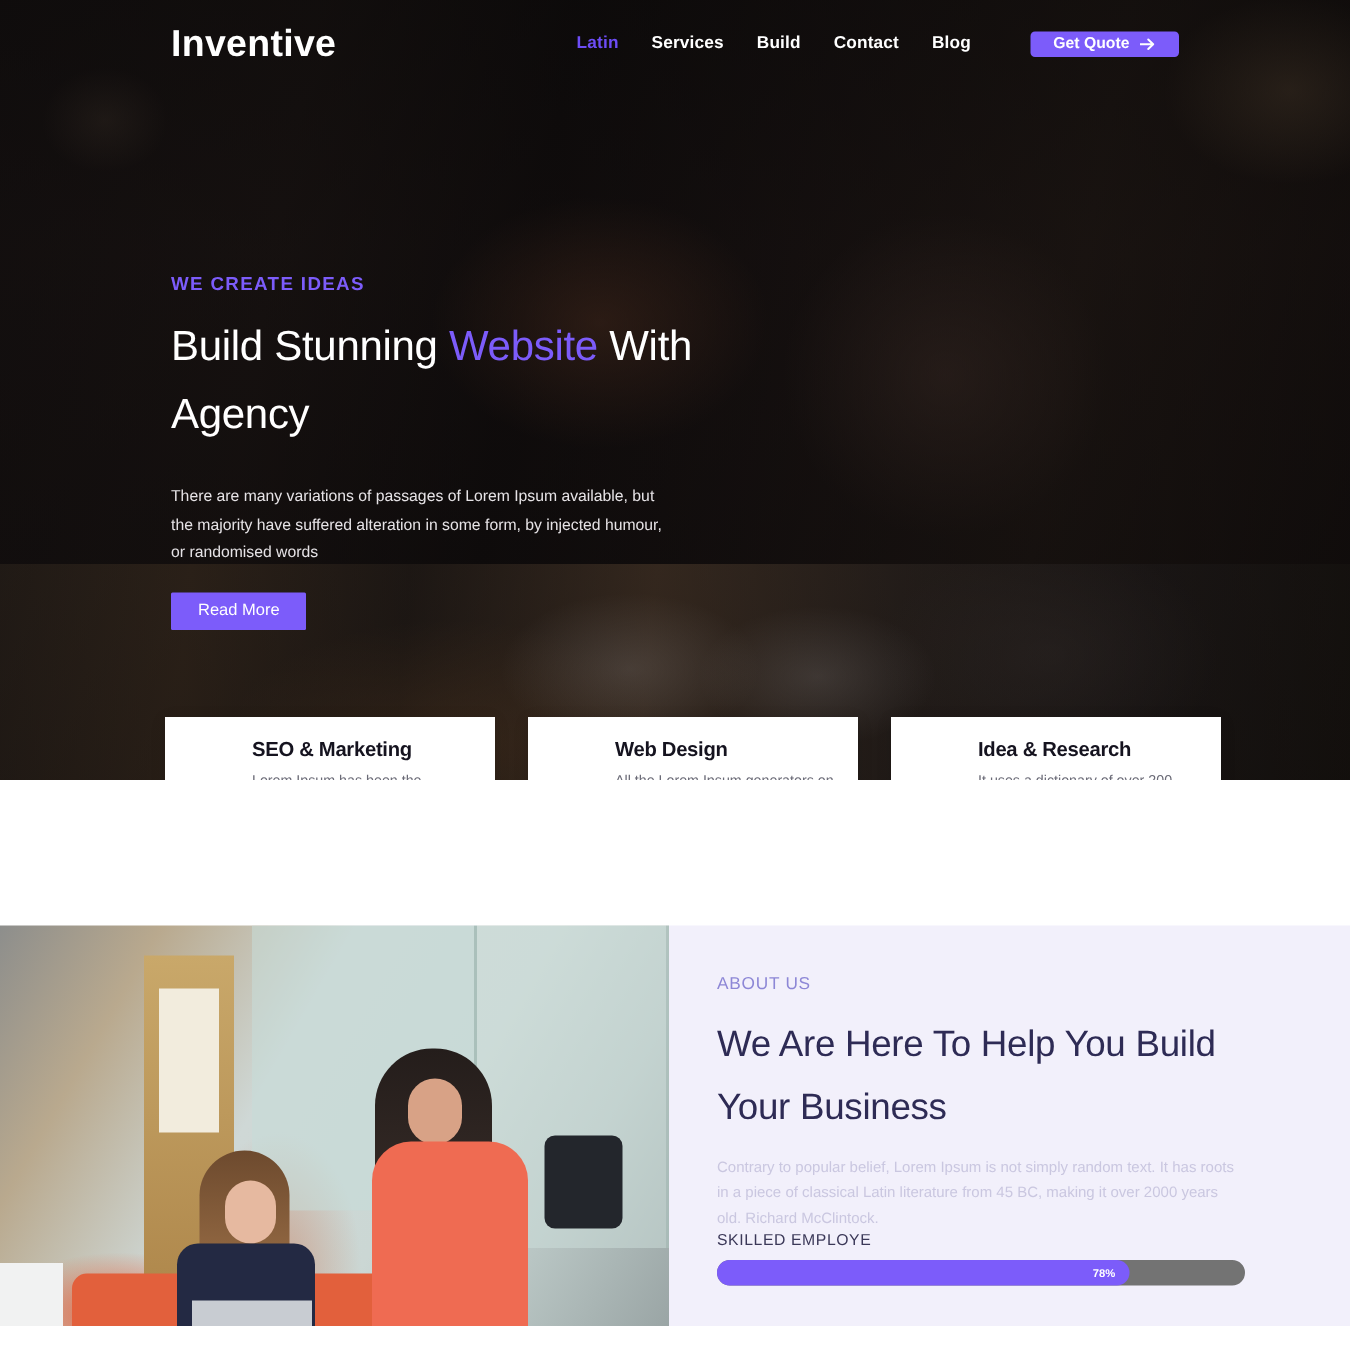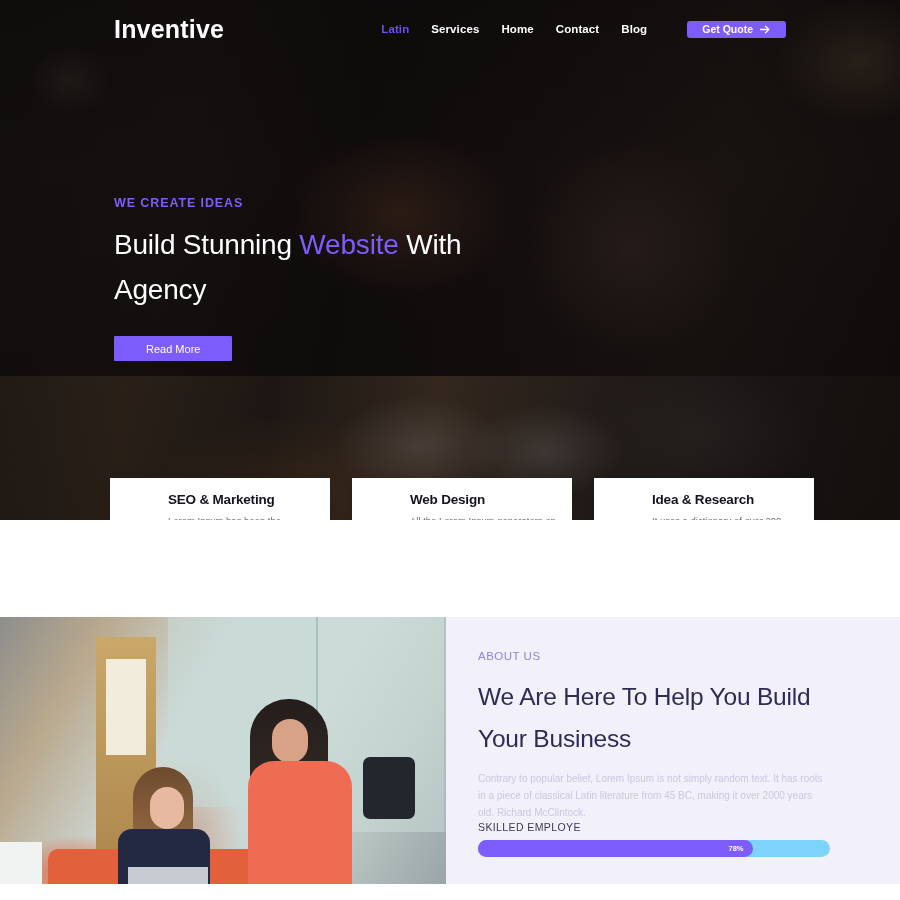--- a/index.html
+++ b/index.html
@@ -81,21 +81,21 @@
     border-radius: 3px;
     height: 17px;
     padding: 0 15px;
     display: inline-flex; align-items: center; gap: 7px;
     cursor: pointer;
     white-space: nowrap;
   }
 
   
   .hero-copy {
-    position: absolute; left: 114px; top: 196px; width: 360px; z-index: 6;
+    position: absolute; left: 114px; top: 182px; width: 360px; z-index: 6;
   }
   .eyebrow {
     color: #7c5cfa;
     font-size: 12.5px;
     font-weight: 700;
     letter-spacing: .9px;
     margin-bottom: 12px;
   }
   .hero-title {
     color: #ffffff;
@@ -112,21 +112,21 @@
     line-height: 18.5px;
     width: 335px;
     margin-bottom: 17px;
   }
   .btn-read {
     background: #7c5cfa;
     color: #ffffff;
     border: none;
     font-size: 11px;
     font-weight: 500;
-    padding: 0 32px;
+    padding: 0 18px;
     height: 25px;
     border-radius: 1px;
     cursor: pointer;
   }
 
   
   .cards {
     position: absolute; left: 110px; top: 478px;
     display: flex; gap: 22px; z-index: 8;
   }
@@ -214,21 +214,21 @@
   }
   .bar-label {
     color: #3b3858;
     font-size: 10.5px;
     letter-spacing: .4px;
     margin-bottom: 7px;
   }
   .bar-track {
     position: relative;
     height: 17px;
-    background: #7dd3fc;
+    background: #737373;
     border-radius: 9px;
     margin-bottom: 16px;
   }
   .bar-fill {
     position: absolute; left: 0; top: 0; height: 17px;
     background: #7c5cfa;
     border-radius: 9px;
     display: flex; align-items: center; justify-content: flex-end;
     padding-right: 9px;
   }
@@ -239,35 +239,36 @@
 
 <section class="hero">
   <div class="hero-bg-top"></div>
   <div class="hero-bg-bottom"></div>
 
   <nav class="navbar">
     <div class="brand">Inventive</div>
     <div class="nav-links">
       <a href="#" class="nav-link active">Latin</a>
       <a href="#" class="nav-link">Services</a>
-      <a href="#" class="nav-link">Home</a>
+      <a href="#" class="nav-link">Build</a>
       <a href="#" class="nav-link">Contact</a>
       <a href="#" class="nav-link">Blog</a>
       <button class="btn-quote">
         <span>Get Quote</span>
         <svg width="11" height="9" viewBox="0 0 11 9">
           <path d="M0 4.5 H8 M5.5 1.3 L8.8 4.5 L5.5 7.7" stroke="#fff" stroke-width="1.3" fill="none" stroke-linecap="round" stroke-linejoin="round"></path>
         </svg>
       </button>
     </div>
   </nav>
 
   <div class="hero-copy">
     <div class="eyebrow">WE CREATE IDEAS</div>
     <h1 class="hero-title"><span>Build Stunning </span><span class="hl">Website</span><span> With Agency</span></h1>
+    <p class="hero-desc">There are many variations of passages of Lorem Ipsum available, but the majority have suffered alteration in some form, by injected humour, or randomised words</p>
     <button class="btn-read">Read More</button>
   </div>
 
   <div class="cards">
 
     <div class="card">
       <div class="card-icon">
         
       </div>
       <div class="card-body">

